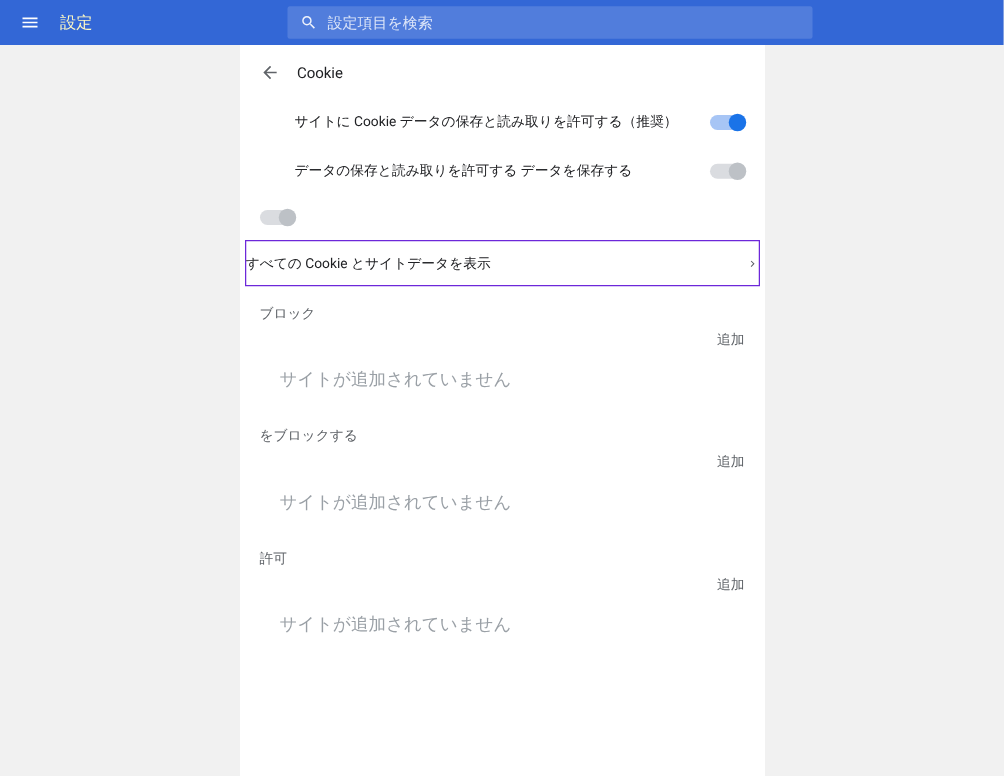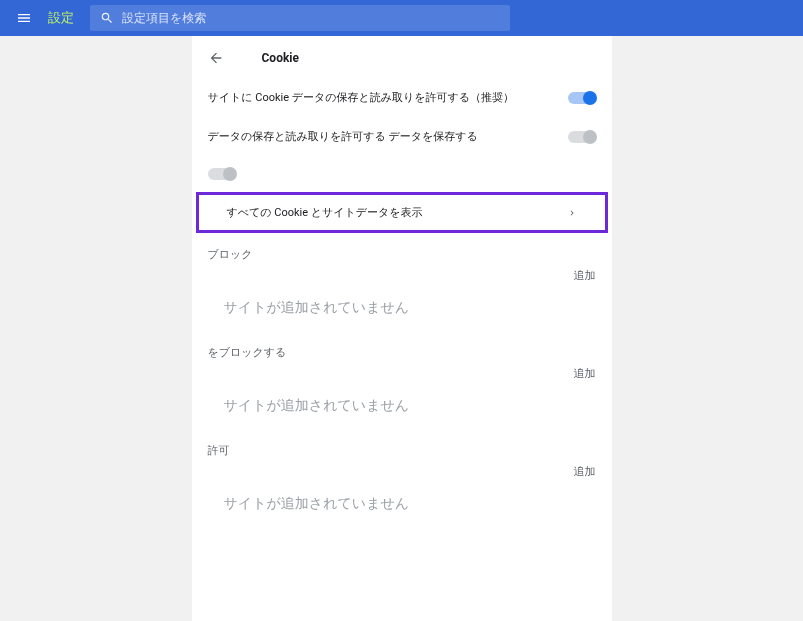--- a/index.html
+++ b/index.html
@@ -1,39 +1,39 @@
 <!DOCTYPE html>
 <html><head>
   <meta charset="utf-8">
   <style>
     * { margin: 0; padding: 0; box-sizing: border-box; }
     body { font-family: -apple-system, BlinkMacSystemFont, "Segoe UI", Roboto, Arial, sans-serif; background: #f1f1f1; font-size: 13px; color: #202124; }
     .header { background: #3367d6; height: 36px; display: flex; align-items: center; padding: 0 12px; gap: 16px; }
     .menu-btn { color: #fff; cursor: pointer; padding: 4px; display: flex; align-items: center; }
-    .header-title { color: #bef264; font-size: 13px; font-weight: 400; }
+    .header-title { color: #fef9c3; font-size: 13px; font-weight: 400; }
     .header-left { display: flex; align-items: center; gap: 12px; }
-    .search-box { flex: 0 0 420px; background: rgba(255,255,255,0.15); height: 26px; display: flex; align-items: center; padding: 0 10px; gap: 8px; border-radius: 2px; }
+    .search-box { flex: 0 0 420px; background: rgba(255,255,255,0.15); height: 26px; display: flex; align-items: center; padding: 0 10px; gap: 8px; margin-left: 140px; border-radius: 2px; }
     .search-icon { color: #fff; opacity: 0.9; display: flex; }
     .search-input { background: transparent; border: none; outline: none; color: #fff; font-size: 12px; flex: 1; }
     .search-input::placeholder { color: rgba(255,255,255,0.8); }
     .panel { width: 420px; margin: 0 auto; background: #fff; min-height: 585px; padding: 14px 0 20px 0; }
     .panel-header { display: flex; align-items: center; gap: 14px; padding: 0 16px 12px 16px; }
     .back-btn { cursor: pointer; color: #5f6368; display: flex; }
-    .panel-title { font-size: 12px; color: #202124; font-weight: 700; margin-left: 24px; }
+    .panel-title { font-size: 12px; color: #202124; font-weight: 400; }
     .row { display: flex; align-items: center; justify-content: space-between; padding: 12px 16px; }
-    .row-text { flex: 1; padding-right: 12px; }
+    .row-text { flex: 1; padding-right: 12px; margin-left: 28px; }
     .row-label { font-size: 11px; color: #202124; }
     .row-sub { font-size: 10px; color: #80868b; margin-top: 3px; line-height: 1.4; }
     .toggle { width: 28px; height: 12px; border-radius: 6px; position: relative; cursor: pointer; }
     .toggle.on { background: #a7c5f5; }
     .toggle.off { background: #dadce0; }
     .toggle-thumb { width: 14px; height: 14px; border-radius: 50%; position: absolute; top: -1px; }
     .toggle.on .toggle-thumb { right: -1px; background: #1a73e8; }
     .toggle.off .toggle-thumb { right: -1px; background: #bdc1c6; }
-    .highlighted { border: 3px solid #6d28d9; margin: 0 4px; padding: 10px 28px; display: flex; align-items: center; justify-content: space-between; cursor: pointer; }
+    .highlighted { border: 1px solid #6d28d9; margin: 0 4px; padding: 10px 0; display: flex; align-items: center; justify-content: space-between; cursor: pointer; }
     .highlighted .row-label { font-size: 11px; }
     .chevron { color: #5f6368; display: flex; }
     .section-head { display: flex; justify-content: space-between; align-items: flex-start; padding: 14px 16px 6px 16px; }
     .section-title { font-size: 11px; color: #5f6368; }
     .add-link { font-size: 11px; color: #5f6368; cursor: pointer; margin-top: 21px; }
     .empty-text { font-size: 14px; color: #9aa0a6; padding: 10px 16px 14px 32px; }
     svg { display: block; }
   </style>
 </head>
 <body>

